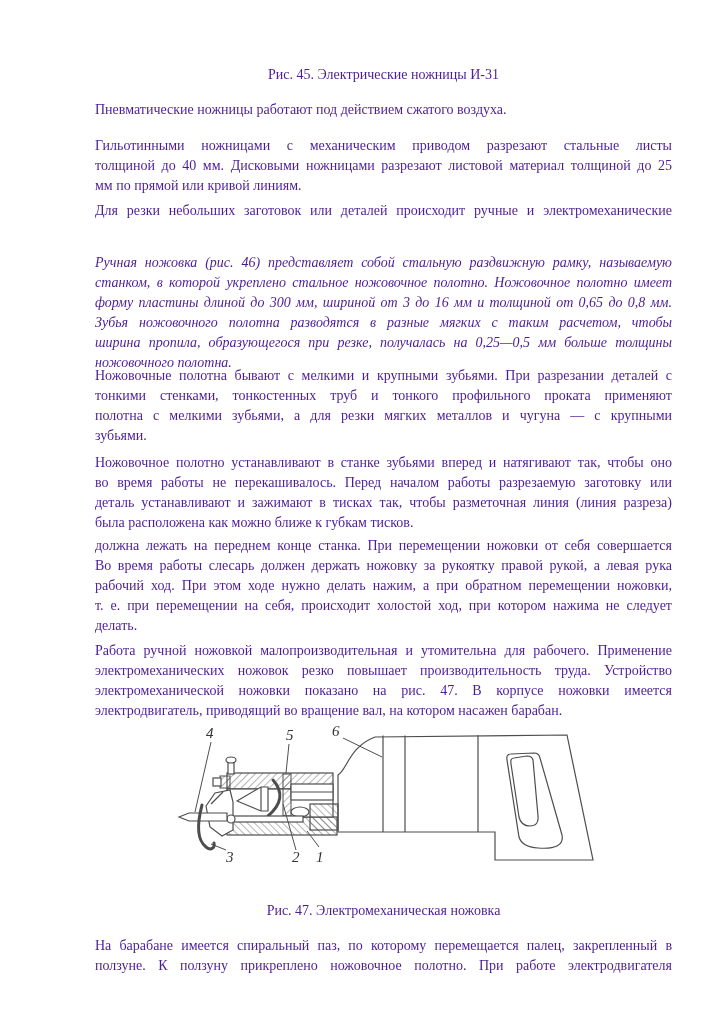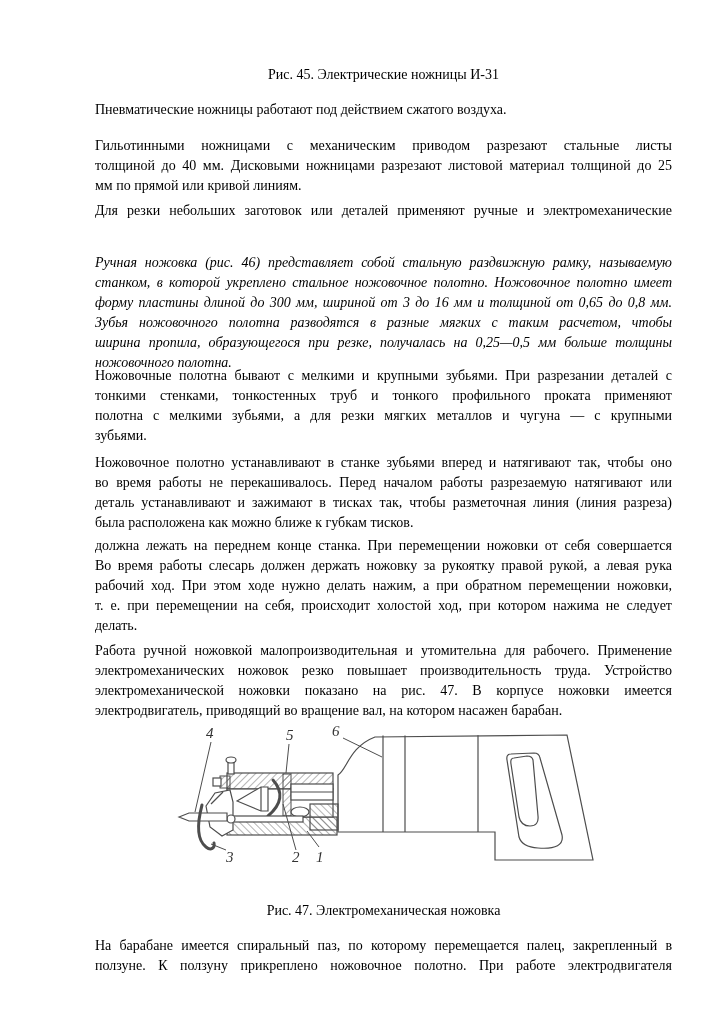--- a/index.html
+++ b/index.html
@@ -4,21 +4,21 @@
 <style>
   html, body { margin: 0; padding: 0; background: #e8e8e8; }
   .page {
     position: relative;
     width: 725px;
     height: 1024px;
     margin: 0 auto;
     background: #ffffff;
     font-family: "Liberation Serif", "DejaVu Serif", serif;
     font-size: 14px;
-    color: #000000;
+    color: #4c1d95;
     overflow: hidden;
   }
   .para {
     position: absolute;
     left: 95px;
     width: 577px;
     line-height: 20px;
   }
   .tline {
     text-align: justify;
@@ -61,39 +61,39 @@
 
   <div class="para" style="top:100px;">
       <div class="tline tlast">Пневматические ножницы работают под действием сжатого воздуха.</div>
     </div>
   <div class="para" style="top:136px;">
       <div class="tline">Гильотинными ножницами с механическим приводом разрезают стальные листы</div>
       <div class="tline">толщиной до 40 мм. Дисковыми ножницами разрезают листовой материал толщиной до 25</div>
       <div class="tline tlast">мм по прямой или кривой линиям.</div>
     </div>
   <div class="para" style="top:201px;">
-      <div class="tline">Для резки небольших заготовок или деталей применяют ручные и электромеханические</div>
+      <div class="tline">Для резки небольших заготовок или деталей происходит ручные и электромеханические</div>
     </div>
   <div class="para" style="top:253px;font-style:italic;">
       <div class="tline">Ручная ножовка (рис. 46) представляет собой стальную раздвижную рамку, называемую</div>
       <div class="tline">станком, в которой укреплено стальное ножовочное полотно. Ножовочное полотно имеет</div>
       <div class="tline">форму пластины длиной до 300 мм, шириной от 3 до 16 мм и толщиной от 0,65 до 0,8 мм.</div>
       <div class="tline">Зубья ножовочного полотна разводятся в разные мягких с таким расчетом, чтобы</div>
       <div class="tline">ширина пропила, образующегося при резке, получалась на 0,25—0,5 мм больше толщины</div>
       <div class="tline tlast">ножовочного полотна.</div>
     </div>
   <div class="para" style="top:366px;">
       <div class="tline">Ножовочные полотна бывают с мелкими и крупными зубьями. При разрезании деталей с</div>
       <div class="tline">тонкими стенками, тонкостенных труб и тонкого профильного проката применяют</div>
       <div class="tline">полотна с мелкими зубьями, а для резки мягких металлов и чугуна — с крупными</div>
       <div class="tline tlast">зубьями.</div>
     </div>
   <div class="para" style="top:453px;">
       <div class="tline">Ножовочное полотно устанавливают в станке зубьями вперед и натягивают так, чтобы оно</div>
-      <div class="tline">во время работы не перекашивалось. Перед началом работы разрезаемую натягивают или</div>
+      <div class="tline">во время работы не перекашивалось. Перед началом работы разрезаемую заготовку или</div>
       <div class="tline">деталь устанавливают и зажимают в тисках так, чтобы разметочная линия (линия разреза)</div>
       <div class="tline tlast">была расположена как можно ближе к губкам тисков.</div>
     </div>
   <div class="para" style="top:536px;">
       <div class="tline">должна лежать на переднем конце станка. При перемещении ножовки от себя совершается</div>
       <div class="tline">Во время работы слесарь должен держать ножовку за рукоятку правой рукой, а левая рука</div>
       <div class="tline">рабочий ход. При этом ходе нужно делать нажим, а при обратном перемещении ножовки,</div>
       <div class="tline">т. е. при перемещении на себя, происходит холостой ход, при котором нажима не следует</div>
       <div class="tline tlast">делать.</div>
     </div>

